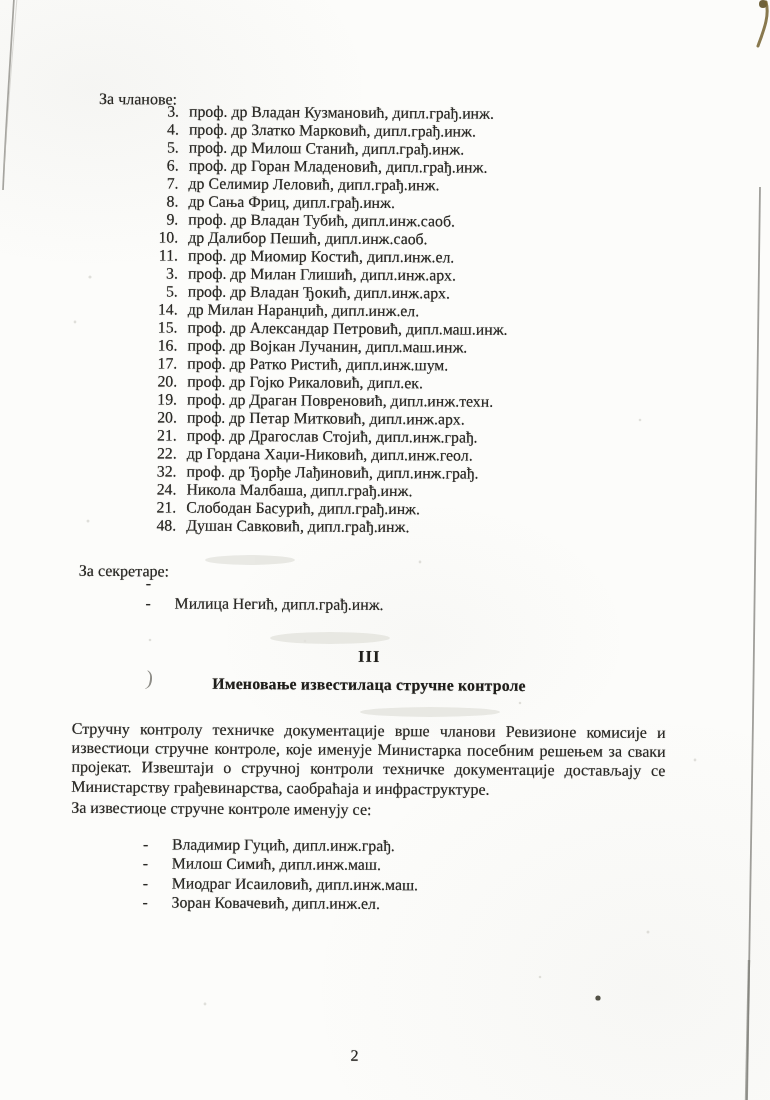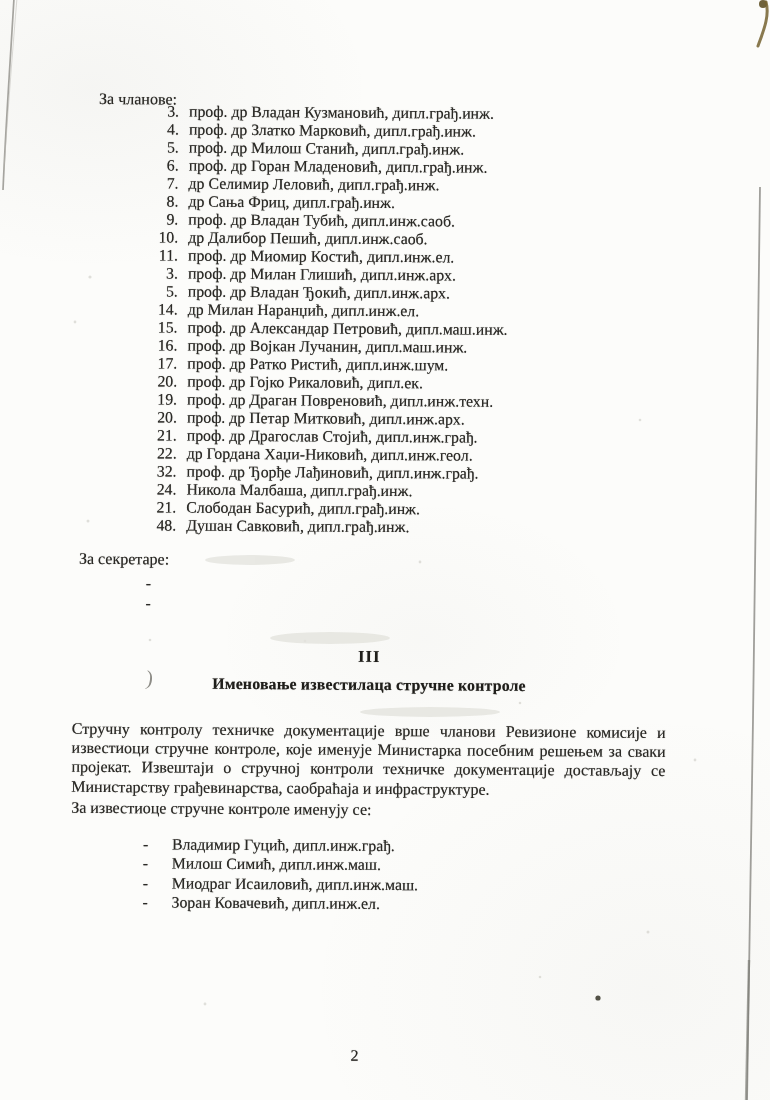--- a/index.html
+++ b/index.html
@@ -20,21 +20,21 @@
 
   .content {
     position:absolute; inset:0;
     transform:rotate(0.4deg);
     color:#2b2a26;
     text-shadow:0 0 0.7px rgba(43,42,38,0.65);
   }
 
   .lbl { position:absolute; font-size:16px; }
   .label-members     { left:96px;  top:92px;  }
-  .label-secretaries { left:79px;  top:552px; }
+  .label-secretaries { left:79px;  top:564px; }
 
   .members { position:absolute; left:148px; top:104px; }
   .member-row { display:flex; line-height:18px; font-size:15.8px; white-space:nowrap; }
   .member-row .num { width:38px; text-align:right; padding-right:10px; box-sizing:border-box; }
 
   .dash-list .dash-row { display:flex; white-space:nowrap; }
   .secretaries { position:absolute; left:146px; top:575px; font-size:15.8px; }
   .secretaries .dash-row { line-height:19.5px; }
   .dash-row .dash { width:29px; }
 
@@ -200,20 +200,21 @@
     <div class="lbl label-secretaries">За секретаре:</div>
 
     <div class="secretaries dash-list">
 
         <div class="dash-row">
           <span class="dash">-</span>
         </div>
 
         <div class="dash-row">
           <span class="dash">-</span>
+          <span class="txt">Милица Негић, дипл.грађ.инж.</span>
         </div>
       </div>
 
     <div class="numeral">III</div>
 
     <div class="section-title">Именовање известилаца стручне контроле</div>
 
     <div class="para">
 
         <div class="para-line">Стручну контролу техничке документације врше чланови Ревизионе комисије и</div>

